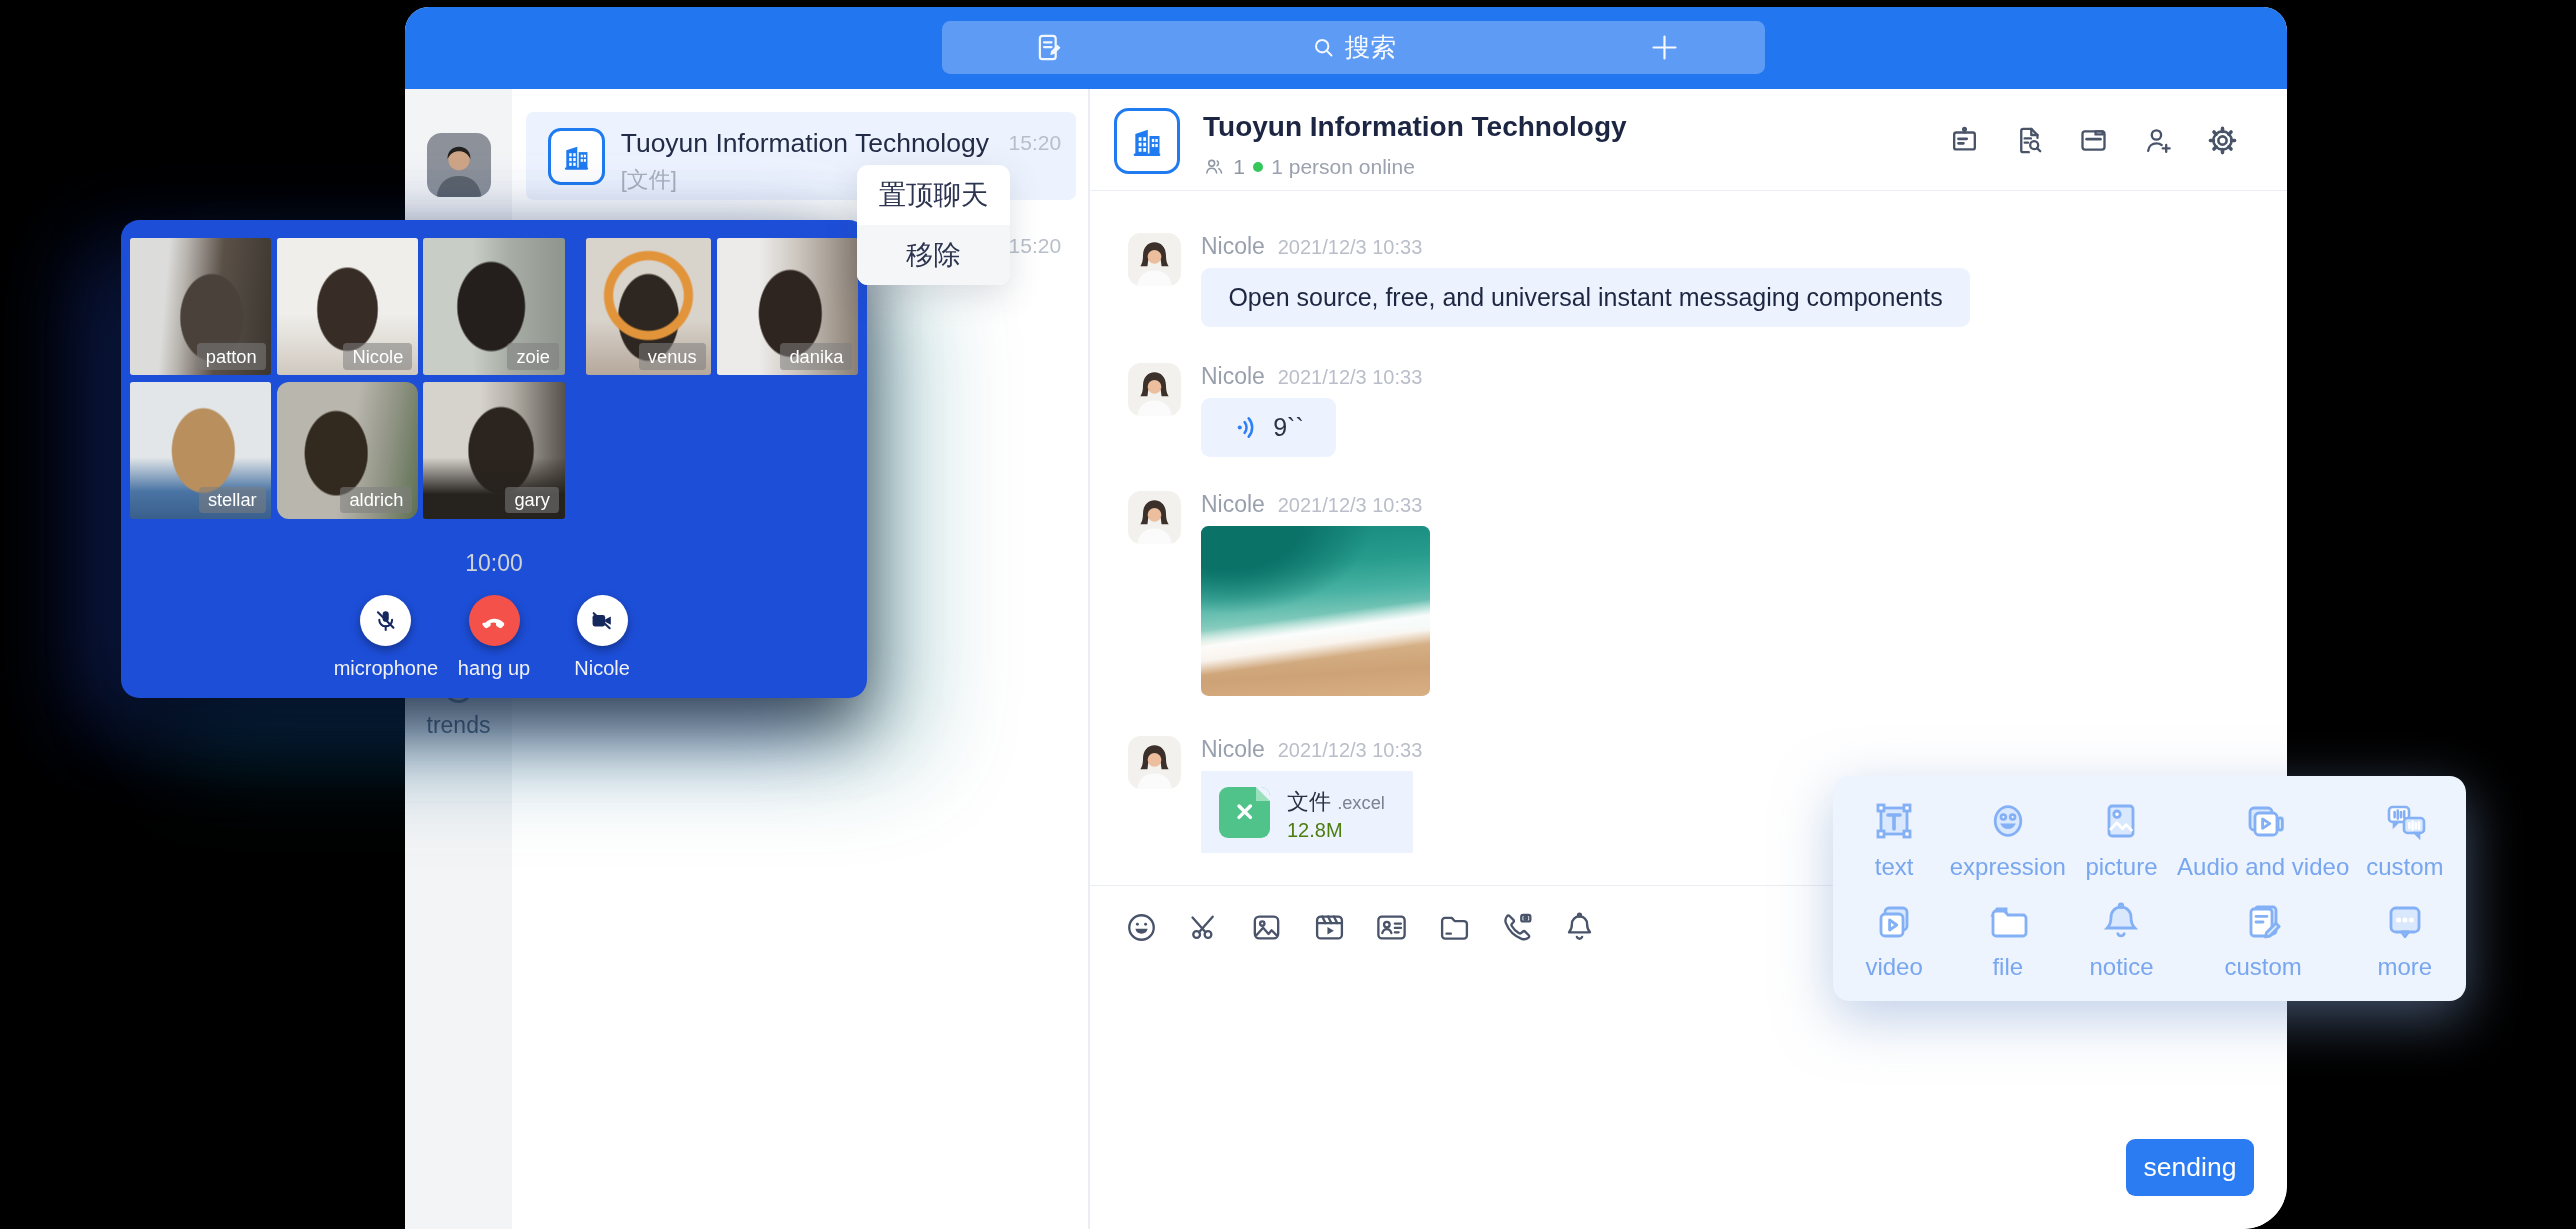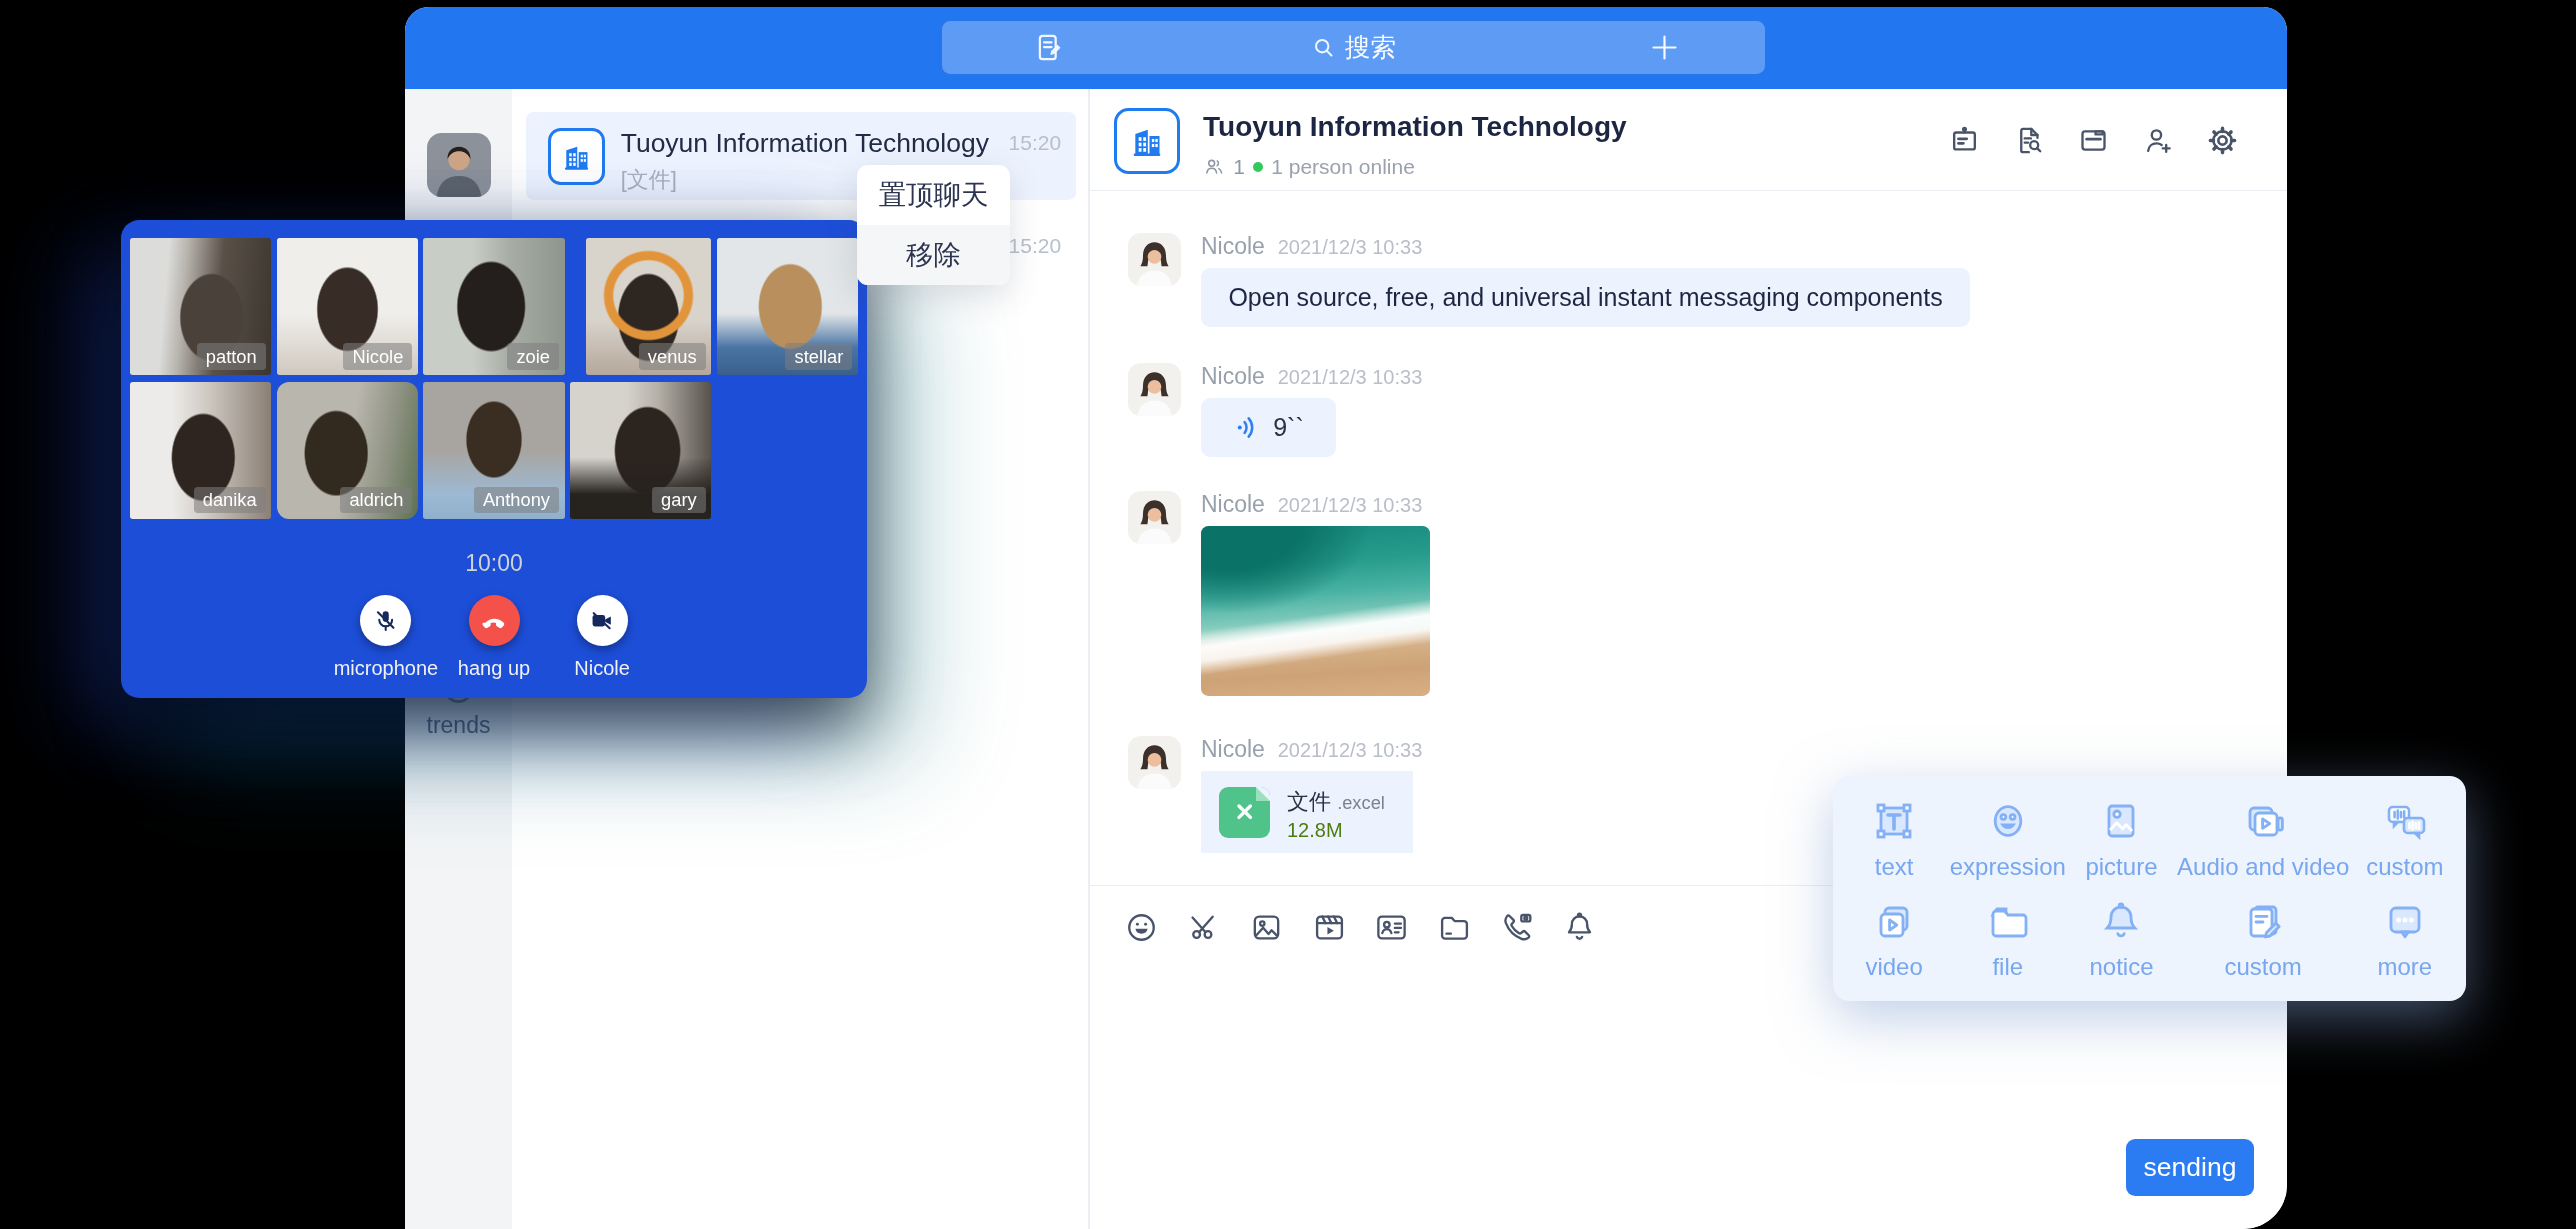--- a/index.html
+++ b/index.html
@@ -453,31 +453,28 @@
       </div>
     <div class="tile t2">
         <span class="nm">Nicole</span>
       </div>
     <div class="tile t3">
         <span class="nm">zoie</span>
       </div>
     <div class="tile t4">
         <span class="nm">venus</span>
       </div>
+    <div class="tile t6">
+        <span class="nm">danika</span>
+      </div>
     <div class="tile t5">
         <span class="nm">stellar</span>
       </div>
-    <div class="tile t6">
-        <span class="nm">danika</span>
-      </div>
     <div class="tile t8">
         <span class="nm">aldrich</span>
-      </div>
-    <div class="tile t9">
-        <span class="nm">Anthony</span>
       </div>
     <div class="tile t10">
         <span class="nm">gary</span>
       </div>
   </div>
   <div class="timer">10:00</div>
   <div class="controls">
     <div class="ctrl">
       <div class="cbtn">
         <svg width="27.4" height="27.4" viewBox="0 0 24 24" fill="none" stroke="#16295e" stroke-width="1.8" stroke-linecap="round">

